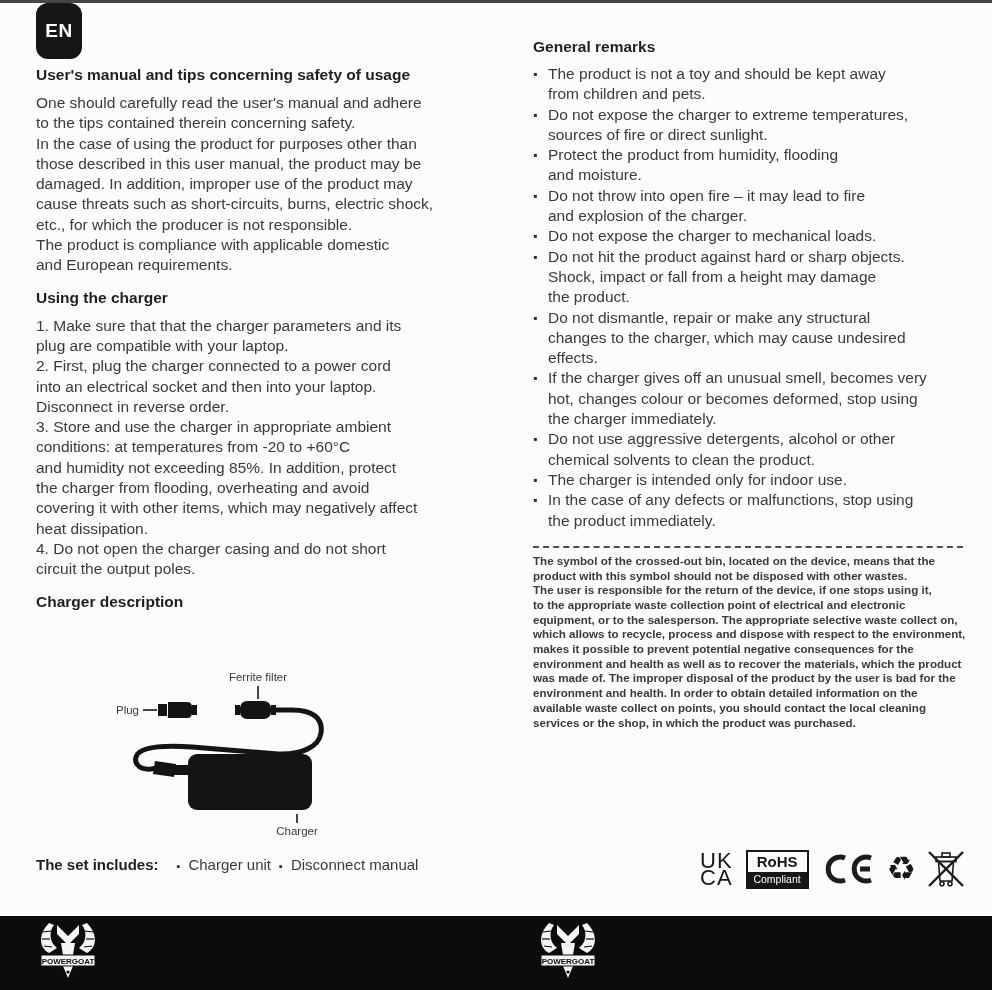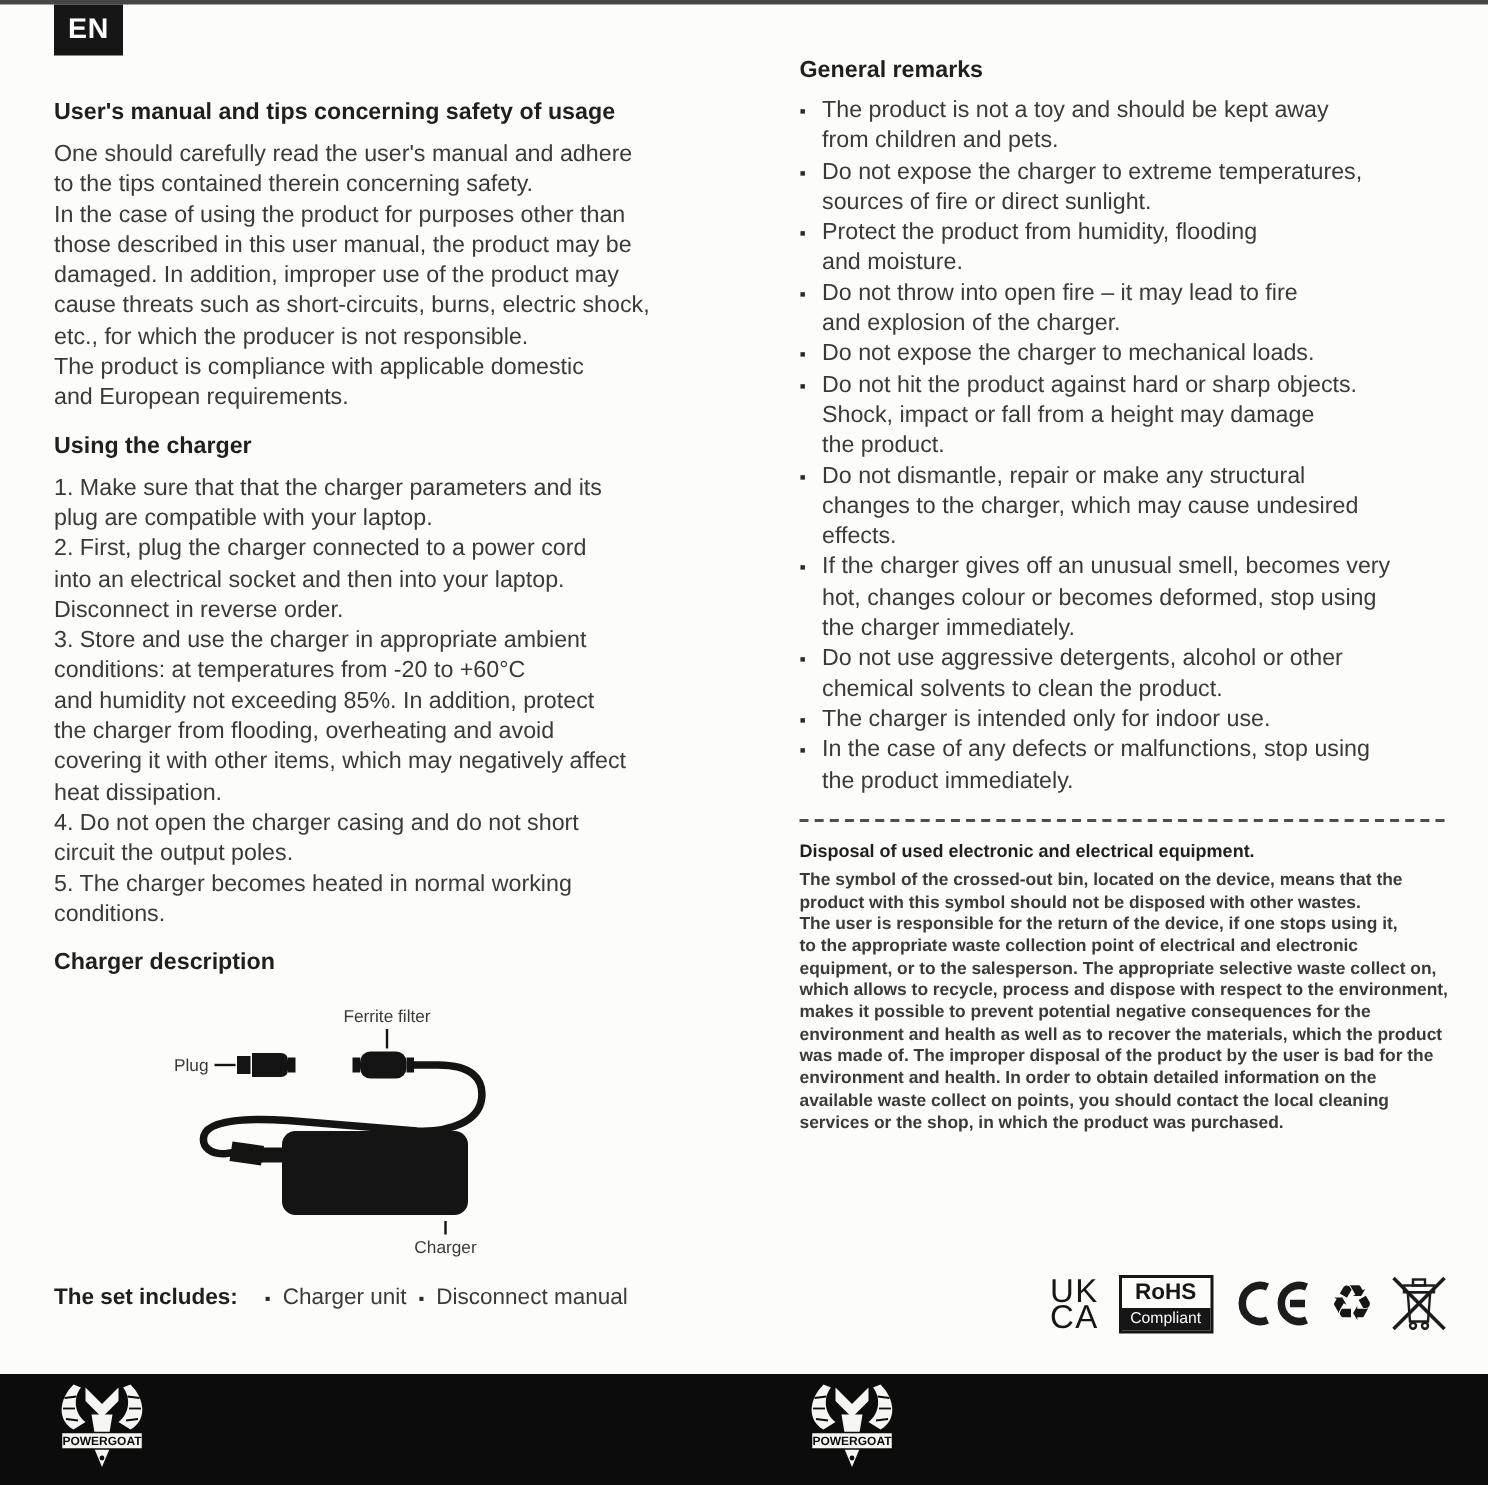--- a/index.html
+++ b/index.html
@@ -1,22 +1,22 @@
 <!DOCTYPE html>
 <html><head>
 <meta charset="utf-8">
 <style>
   * { margin:0; padding:0; box-sizing:border-box; }
   html,body { width:992px; height:990px; }
   body { font-family:"Liberation Sans", sans-serif; background:#e9e9e7; }
   .page { position:relative; width:992px; height:990px; background:#fcfcfb; overflow:hidden; color:#3a3a3a; }
   .top-edge { position:absolute; top:0; left:0; width:100%; height:3px; background:#262626; opacity:.85; }
 
-  .en-badge { position:absolute; top:3px; left:36px; width:46px; height:34px; background:#161616;
-              display:flex; align-items:center; justify-content:center; }
+  .en-badge { position:absolute; top:3px; left:36px; width:46px; height:56px; background:#161616;
+              display:flex; align-items:center; justify-content:center;border-radius:12px; }
   .en-badge span { color:#fff; font-weight:bold; font-size:19px; letter-spacing:.5px; }
 
   h2.sec { font-size:15.5px; font-weight:bold; color:#1f1f1f; }
   .body { font-size:15.5px; line-height:20.3px; color:#3a3a3a; }
   .pre { white-space:pre-line; }
 
   .col-left { position:absolute; left:36px; top:66px; width:478px; }
   .col-left h2.sec { margin-bottom:9px; }
   .col-left .gap { height:13px; }
 
@@ -80,22 +80,20 @@
 into an electrical socket and then into your laptop.
 Disconnect in reverse order.</div>
       <div class="pre">3. Store and use the charger in appropriate ambient
 conditions: at temperatures from -20 to +60°C
 and humidity not exceeding 85%. In addition, protect
 the charger from flooding, overheating and avoid
 covering it with other items, which may negatively affect
 heat dissipation.</div>
       <div class="pre">4. Do not open the charger casing and do not short
 circuit the output poles.</div>
-      <div class="pre">5. The charger becomes heated in normal working
-conditions.</div>
     </div>
     <div class="gap"></div>
     <h2 class="sec">Charger description</h2>
   </div>
 
   <svg class="diagram" width="350" height="174" viewBox="0 0 350 174">
     <g fill="none" stroke="#141414">
       <line x1="158" y1="20" x2="158" y2="33" stroke-width="1.6"></line>
       <line x1="43" y1="44" x2="57" y2="44" stroke-width="1.6"></line>
       <path d="M 176 44 H 192 C 214 44 223 53 221 67 C 219 81 201 89 178 88 L 92 81 C 62 79 39 81 36 91 C 34 99 41 104 51 103 L 58 102" stroke-width="5" stroke-linecap="round"></path>
@@ -181,21 +179,20 @@
           <span class="mark">▪</span>
           <span class="txt pre">The charger is intended only for indoor use.</span>
         </div>
       <div class="bullet-row">
           <span class="mark">▪</span>
           <span class="txt pre">In the case of any defects or malfunctions, stop using
 the product immediately.</span>
         </div>
     </div>
     <div class="divider"></div>
-    <div class="small-head">Disposal of used electronic and electrical equipment.</div>
     <div class="small-body pre">The symbol of the crossed-out bin, located on the device, means that the
 product with this symbol should not be disposed with other wastes.
 The user is responsible for the return of the device, if one stops using it,
 to the appropriate waste collection point of electrical and electronic
 equipment, or to the salesperson. The appropriate selective waste collect on,
 which allows to recycle, process and dispose with respect to the environment,
 makes it possible to prevent potential negative consequences for the
 environment and health as well as to recover the materials, which the product
 was made of. The improper disposal of the product by the user is bad for the
 environment and health. In order to obtain detailed information on the

